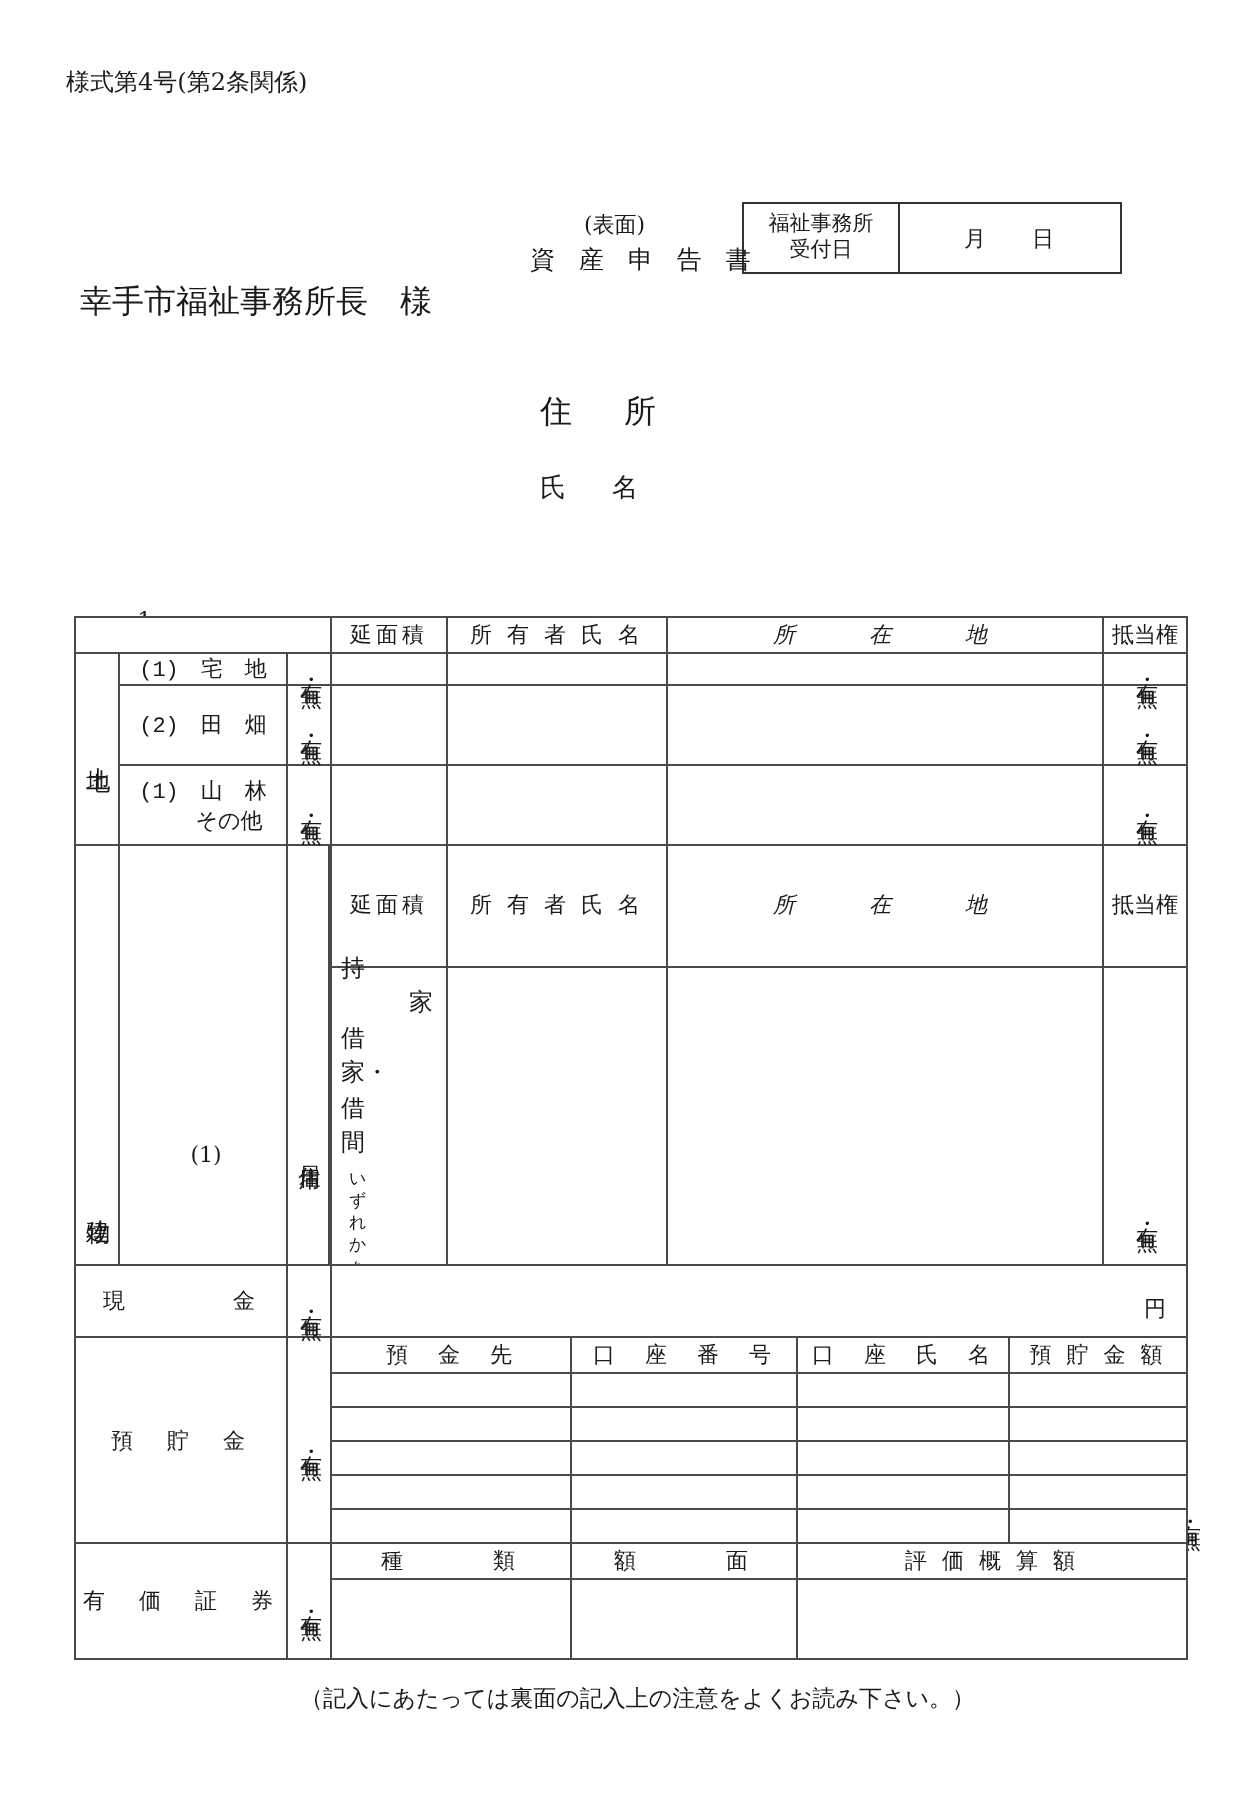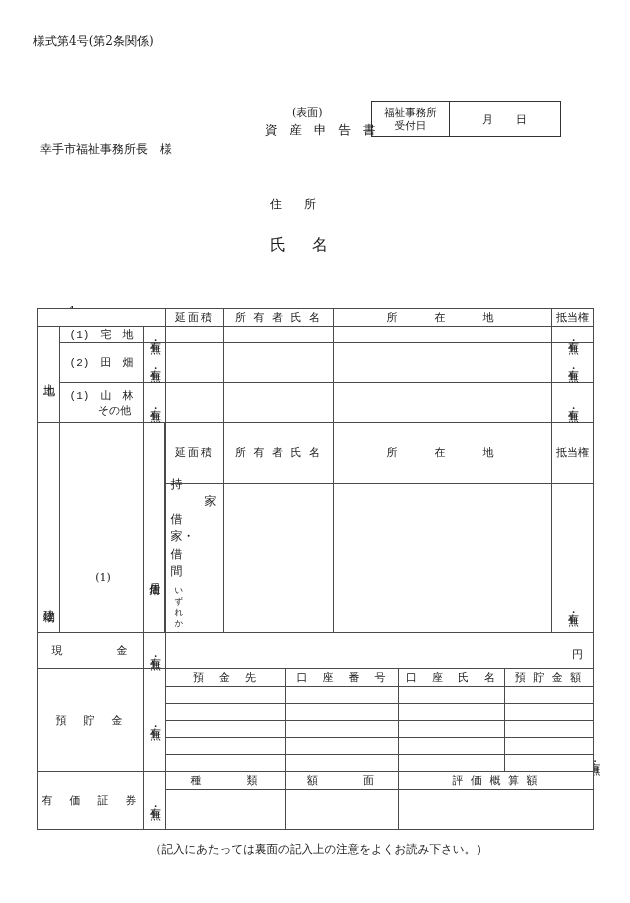--- a/index.html
+++ b/index.html
@@ -49,25 +49,25 @@
   #receipt-box .val {
     flex: 1;
     display: flex; align-items: center; justify-content: center;
     font-size: 11px;
     letter-spacing: 1px;
   }
   #receipt-box .val span { padding: 0 11px; }
 
   #side-label { left: 292px; top: 105px; font-size: 11px; }
   #doc-title  { left: 265px; top: 122px; font-size: 12.5px; letter-spacing: 4px; }
-  #addressee  { left: 40px;  top: 141px; font-size: 12px; }
+  #addressee  { left: 40px;  top: 141px; font-size: 16px; }
   #date-line  { left: 500px; top: 162px; font-size: 11px; }
   #date-line span { padding-right: 16px; }
-  #addr-label { left: 270px; top: 196px; font-size: 12px; letter-spacing: 5px; text-align: right; }
-  #name-label { left: 270px; top: 235px; font-size: 16px; letter-spacing: 5px; }
+  #addr-label { left: 270px; top: 196px; font-size: 16px; letter-spacing: 5px; text-align: right; }
+  #name-label { left: 270px; top: 235px; font-size: 13px; letter-spacing: 5px; }
   #declaration{ left: 45px;  top: 269px; font-size: 11.5px; }
 
   #sec1-title { left: 54px;  top: 289px; font-size: 11.5px; }
   #sec2-title { left: 54px;  top: 617px; font-size: 11.5px; }
   #footnote   { left: 150px; top: 842px; font-size: 11.5px; }
 
   
   table.grid {
     position: absolute;
     border-collapse: collapse;
@@ -96,21 +96,21 @@
   }
   .vert-wrap {
     display: flex;
     align-items: center;
     justify-content: center;
     height: 100%;
   }
   .arumu { font-size: 11px; }
 
   .hdr { font-size: 11px; letter-spacing: 2px; height: 18px; }
-  .hdr-wide { letter-spacing: 5px; }
+  .hdr-wide { letter-spacing: 5px; font-style: italic; }
 
   
   .res-choice {
     font-size: 12px;
     line-height: 1.45;
     text-align: left;
     padding: 5px 4px 2px 6px;
     margin-top: 48px;
   }
   .res-choice .row1 { display: block; }

